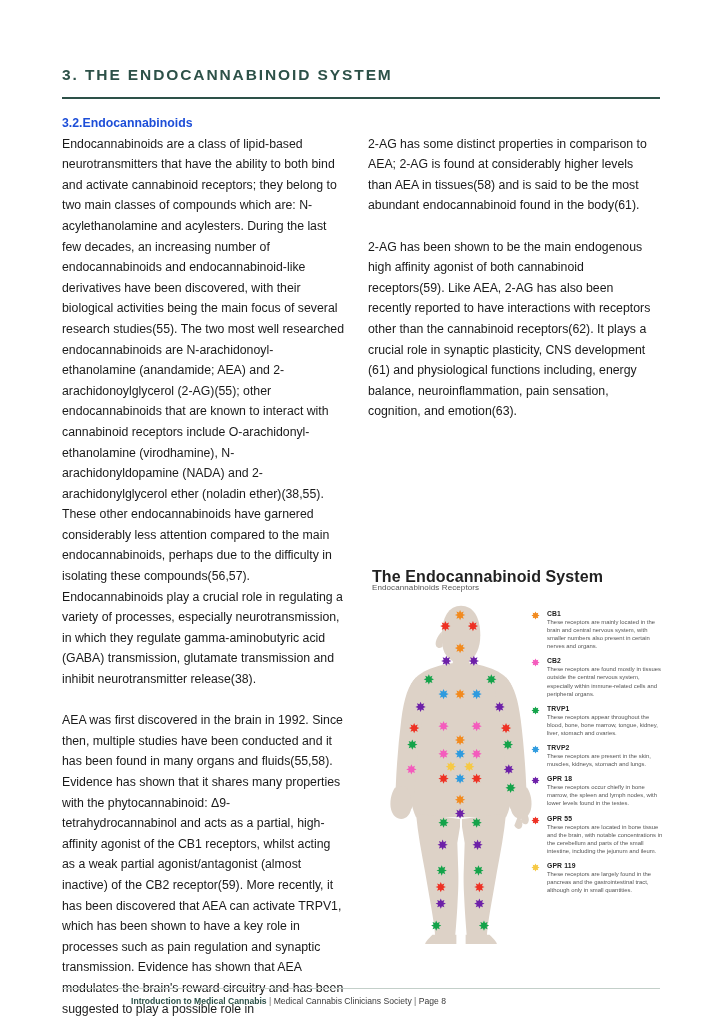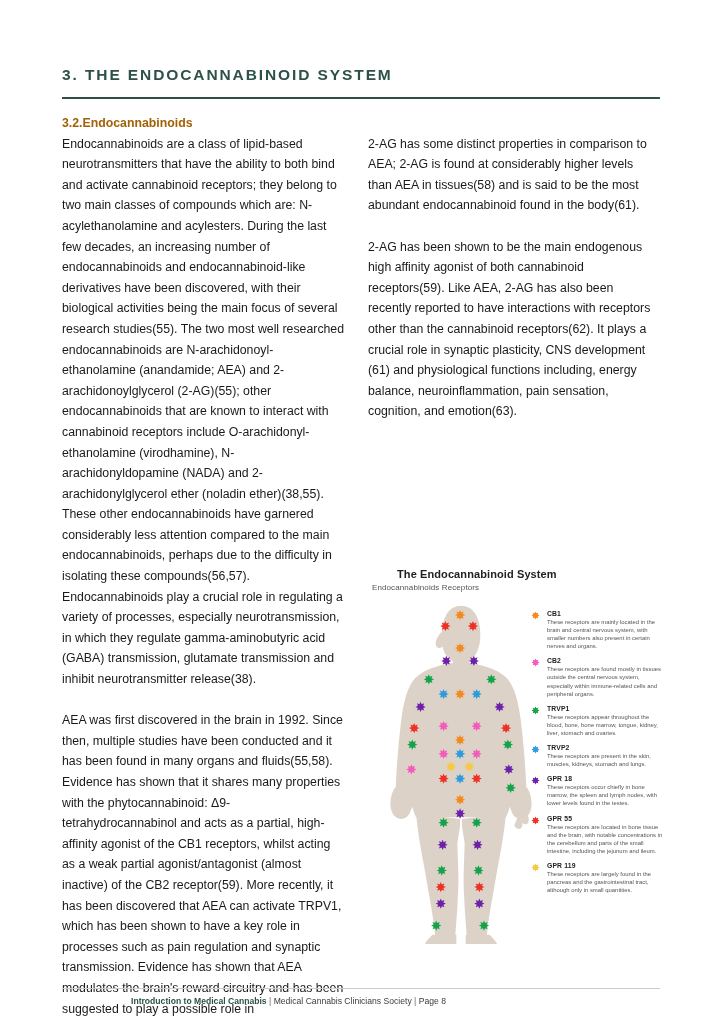--- a/index.html
+++ b/index.html
@@ -49,21 +49,21 @@
     width: 283px;
     font-size: 12.3px;
     line-height: 20.6px;
     text-align: left;
   }
   .col-left  { left: 62px; }
   .col-right { left: 368px; }
 
   .subhead {
     font-weight: bold;
-    color: #a16207;
+    color: #1d4ed8;
     font-size: 12.3px;
     line-height: 20.6px;
     margin: 0;
   }
   .para {
     margin: 0;
   }
   .para.spaced { margin-top: 20.6px; }
 
   
@@ -72,25 +72,24 @@
     left: 368px;
     top: 560px;
     width: 300px;
     height: 390px;
     background: #ffffff;
   }
   .info-title {
     position: absolute;
     left: 4px;
     top: 8px;
-    font-size: 11px;
+    font-size: 16px;
     font-weight: bold;
     color: #222;
     letter-spacing: .1px;
-    margin-left: 25px;
   }
   .info-sub {
     position: absolute;
     left: 4px;
     top: 23px;
     font-size: 8px;
     color: #555;
     letter-spacing: .1px;
   }
 

